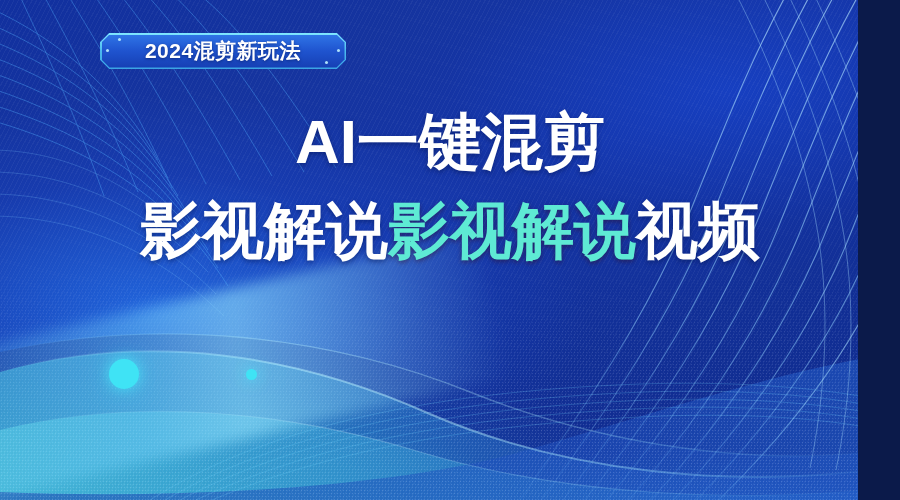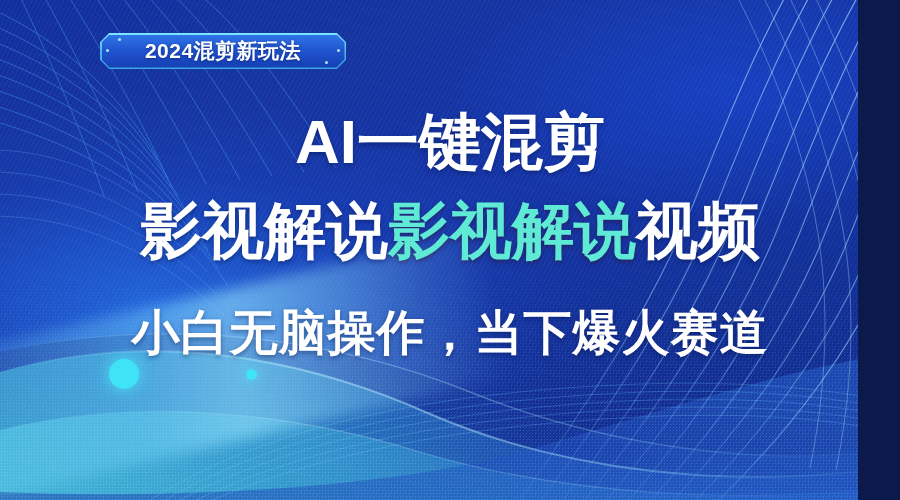--- a/index.html
+++ b/index.html
@@ -344,19 +344,16 @@
   <div class="headlines">
 
     <div class="line line-1">
       <span>AI一键混剪</span>
     </div>
 
     <div class="line line-2">
       <span>影视解说</span><span class="accent-red">影视解说</span><span>视频</span>
     </div>
 
-    <div class="line line-3">
-      <span>小白无脑操作，当下爆火赛道</span>
-    </div>
 
   </div>
 
 </div>
 
 </body></html>

